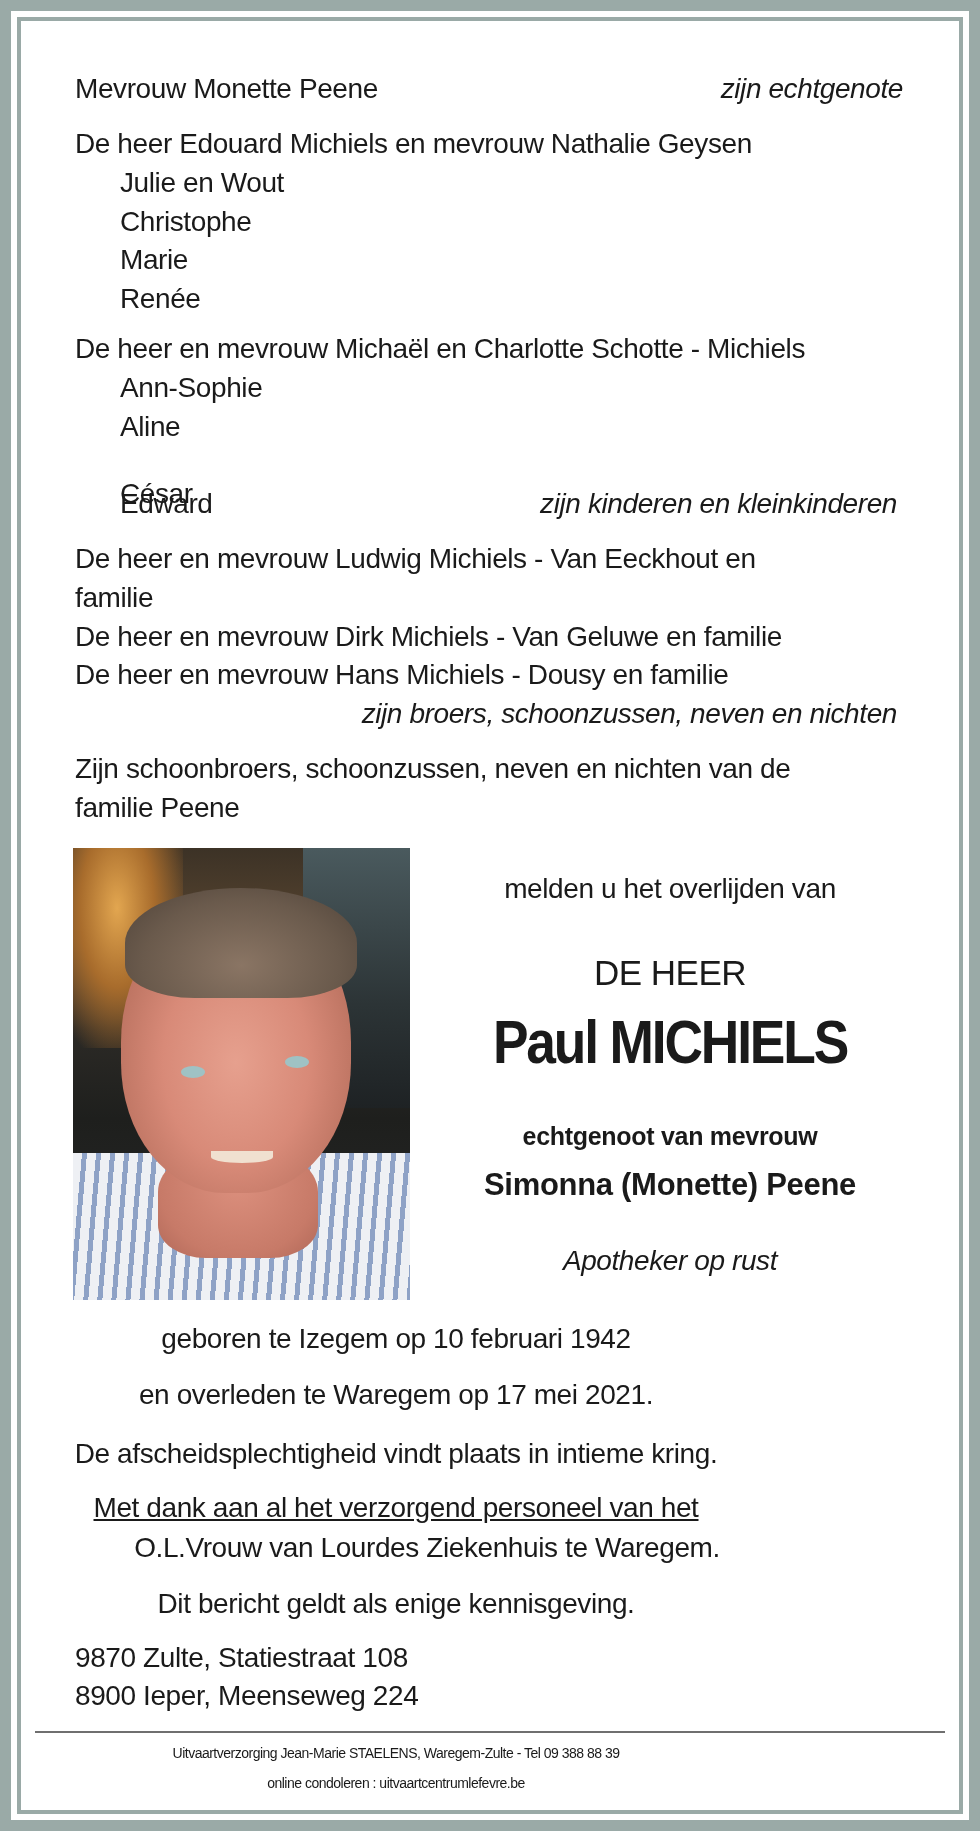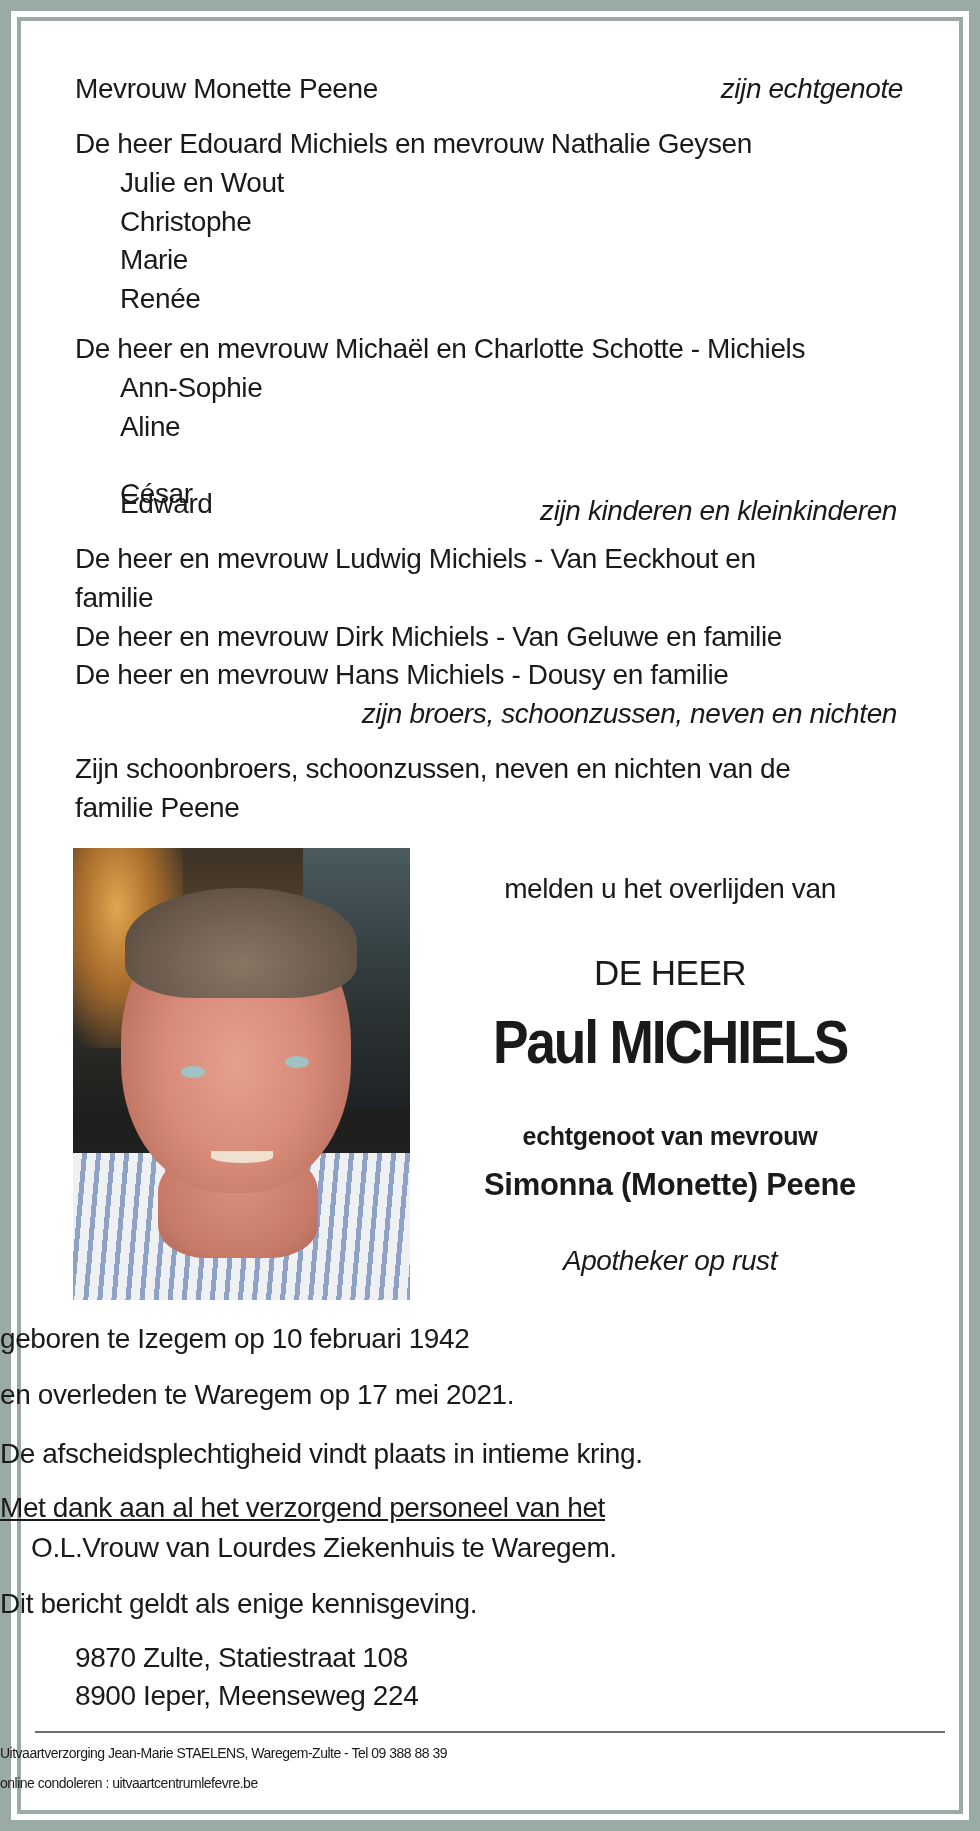--- a/index.html
+++ b/index.html
@@ -3,21 +3,21 @@
 <meta charset="utf-8">
 <style>
   html, body { margin: 0; padding: 0; background: #9aaaa7; }
   body { width: 980px; height: 1831px; position: relative; overflow: hidden;
          font-family: "Liberation Sans", sans-serif; color: #1a1a1a; }
   .outer { position: absolute; left: 11px; top: 11px; width: 958px; height: 1809px; background: #ffffff; }
   .inner { position: absolute; left: 17px; top: 17px; width: 946px; height: 1797px;
            border: 4px solid #9aaaa7; box-sizing: border-box; background: #ffffff; }
   .t { position: absolute; white-space: nowrap; font-size: 28px; line-height: 1; letter-spacing: -0.4px; }
   .it { font-style: italic; }
-  .c { left: 0; width: 792px; }
+  .c { text-align: center; left: 0; width: 792px; }
   .cr { text-align: center; left: 420px; width: 500px; }
   .r { text-align: right; }
   .photo { position: absolute; left: 73px; top: 848px; width: 337px; height: 452px; overflow: hidden;
            background: linear-gradient(180deg, #3c3226 0%, #5a4630 20%, #2c2a26 40%, #1e1f1d 60%, #2a2b2a 100%); }
   .photo .bokeh1 { position: absolute; left: 0; top: 0; width: 110px; height: 200px;
            background: radial-gradient(ellipse at 40% 30%, #e2a650 0%, #a86c2c 40%, rgba(60,40,20,0) 80%); }
   .photo .bokeh2 { position: absolute; left: 230px; top: 0; width: 107px; height: 260px;
            background: linear-gradient(180deg, #4a5a5e 0%, #2c3436 60%, #1e2224 100%); }
   .photo .head { position: absolute; left: 48px; top: 55px; width: 230px; height: 290px; border-radius: 48% 48% 45% 45%;
            background: radial-gradient(ellipse at 50% 55%, #e6a08e 0%, #d88a78 45%, #b8705e 80%, #8e5a48 100%); }
@@ -47,21 +47,21 @@
 <div class="t" style="left:120px; top:169px;">Julie en Wout</div>
 <div class="t" style="left:120px; top:208px;">Christophe</div>
 <div class="t" style="left:120px; top:246px;">Marie</div>
 <div class="t" style="left:120px; top:285px;">Renée</div>
 
 <div class="t" style="left:75px; top:335px;">De heer en mevrouw Michaël en Charlotte Schotte - Michiels</div>
 <div class="t" style="left:120px; top:374px;">Ann-Sophie</div>
 <div class="t" style="left:120px; top:413px;">Aline</div>
 <div class="t" style="left:120px; top:443px;margin-top:37px;">César</div>
 <div class="t" style="left:120px; top:490px;">Edward</div>
-<div class="t it r" style="right:83px; top:490px;margin-top:7px;">zijn kinderen en kleinkinderen</div>
+<div class="t it r" style="right:83px; top:490px;">zijn kinderen en kleinkinderen</div>
 
 <div class="t" style="left:75px; top:545px;">De heer en mevrouw Ludwig Michiels - Van Eeckhout en</div>
 <div class="t" style="left:75px; top:584px;">familie</div>
 <div class="t" style="left:75px; top:623px;">De heer en mevrouw Dirk Michiels - Van Geluwe en familie</div>
 <div class="t" style="left:75px; top:661px;">De heer en mevrouw Hans Michiels - Dousy en familie</div>
 <div class="t it r" style="right:83px; top:700px;">zijn broers, schoonzussen, neven en nichten</div>
 
 <div class="t" style="left:75px; top:755px;">Zijn schoonbroers, schoonzussen, neven en nichten van de</div>
 <div class="t" style="left:75px; top:794px;">familie Peene</div>
 

